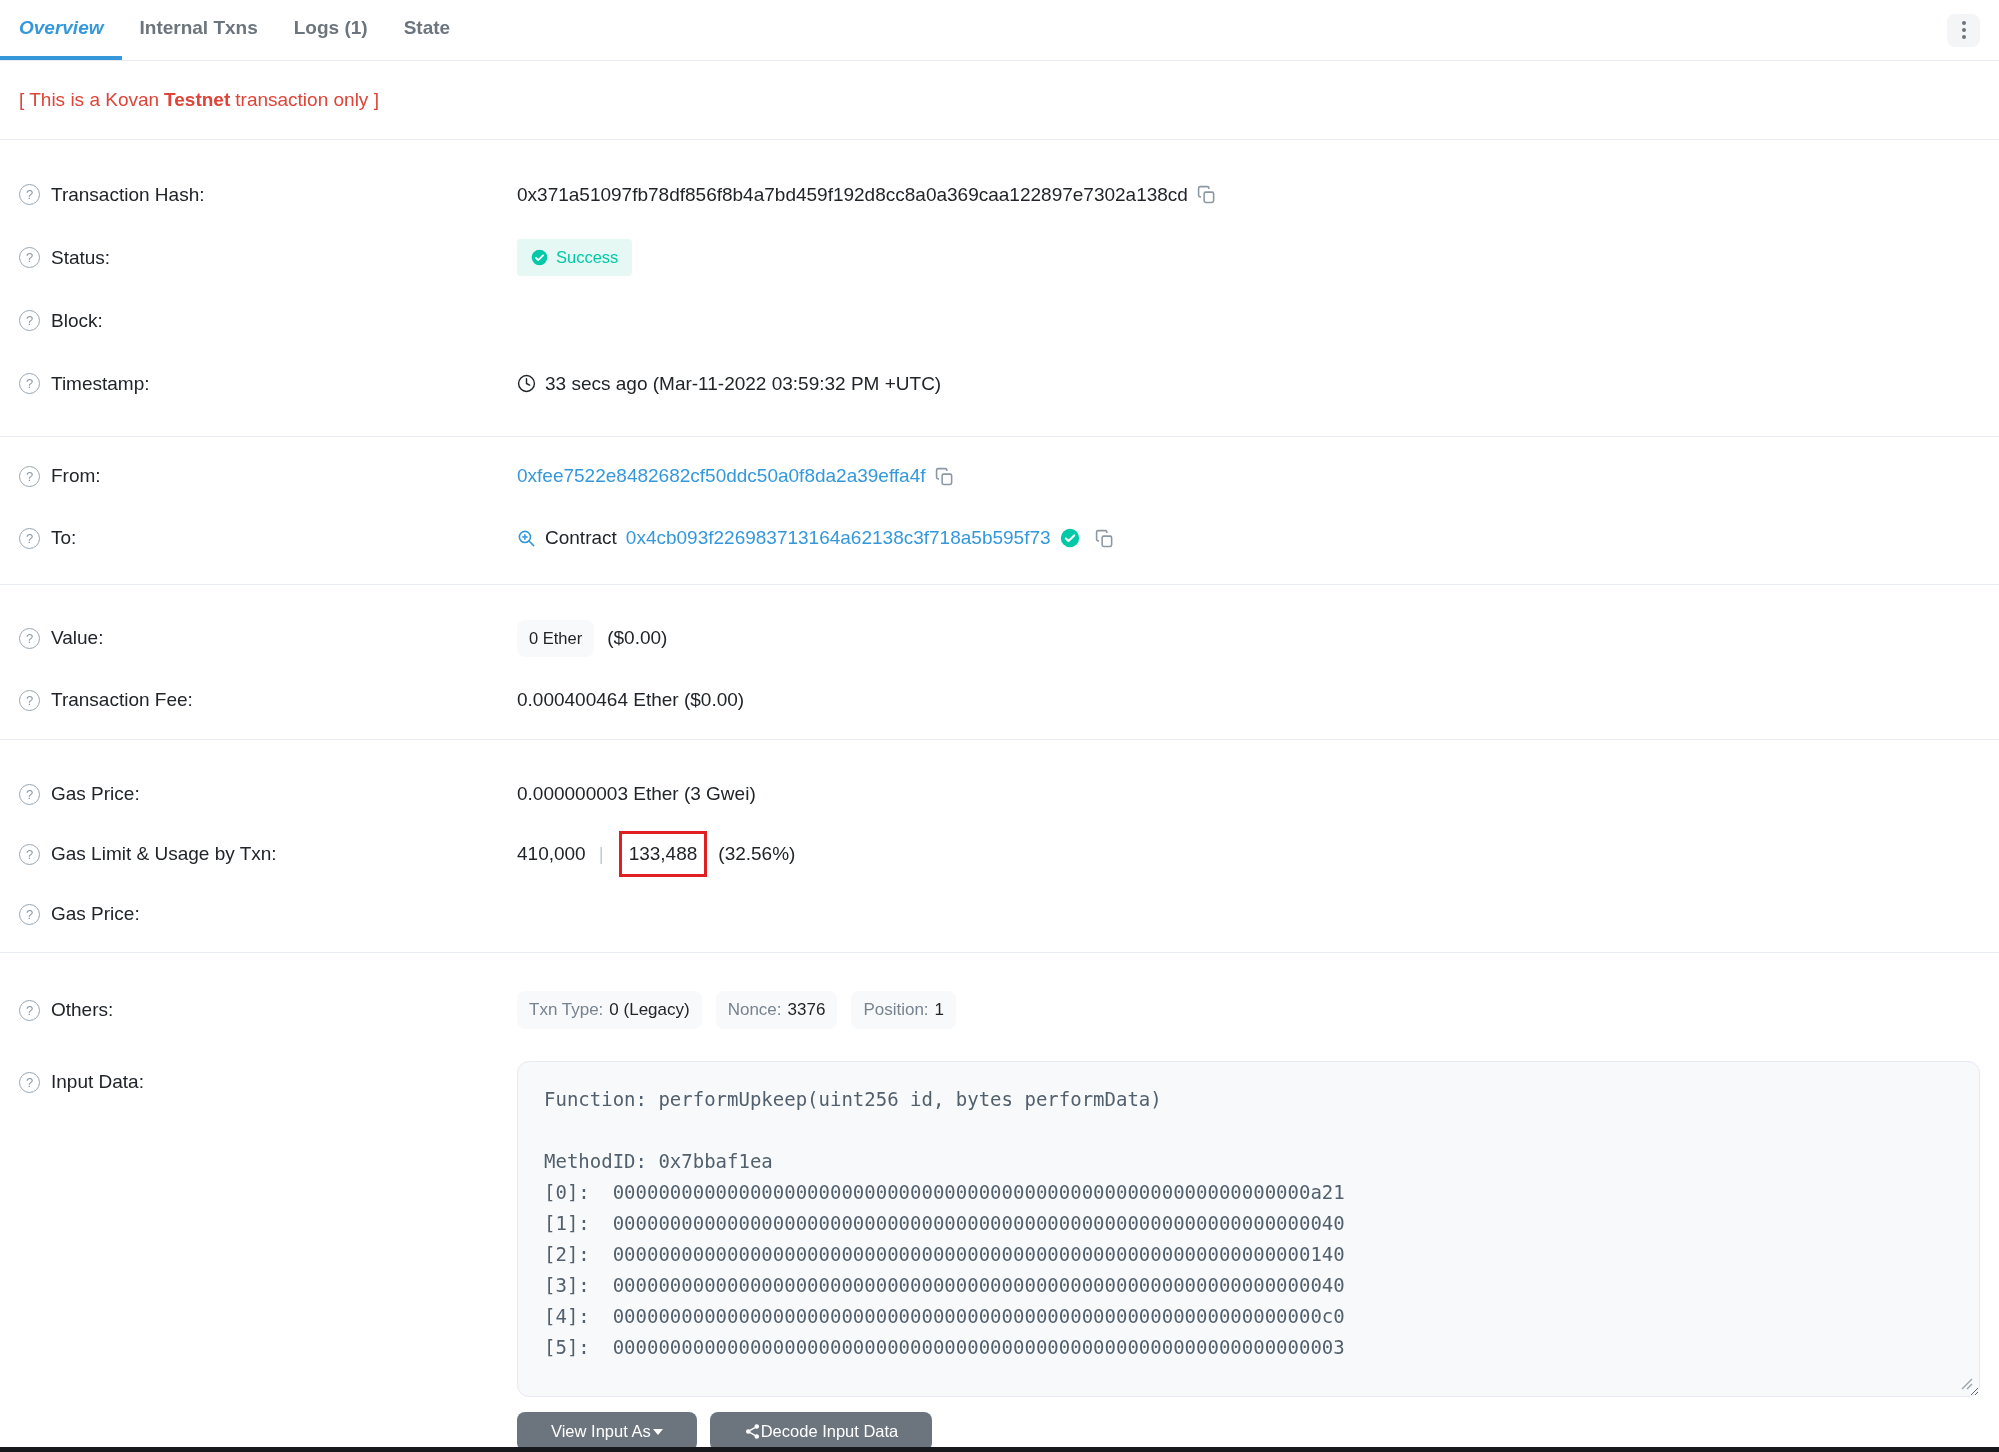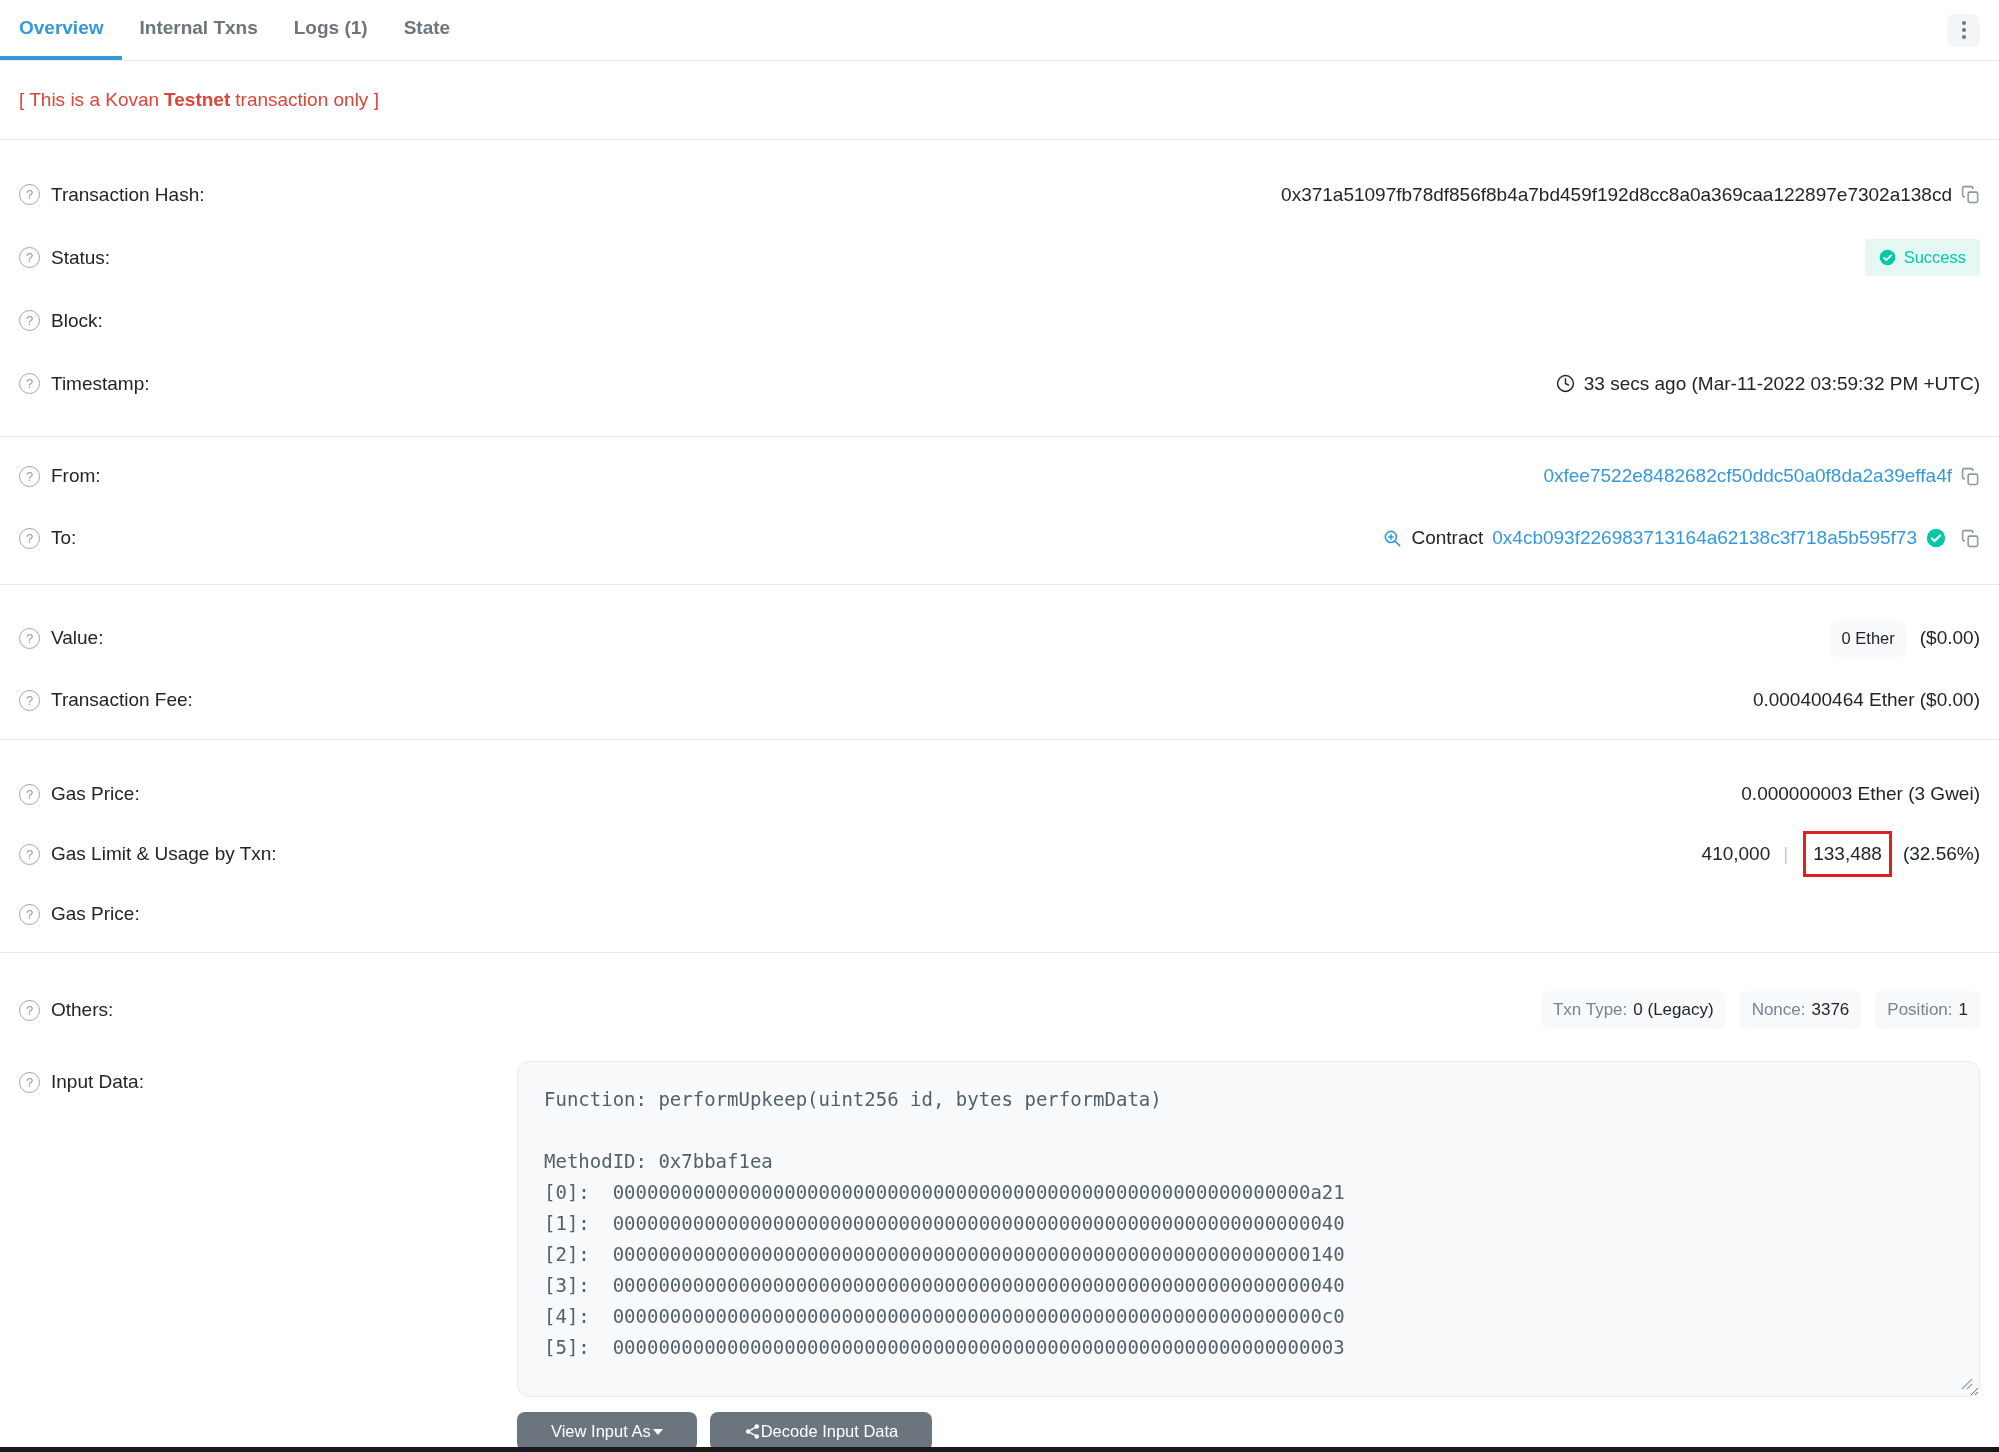--- a/index.html
+++ b/index.html
@@ -9,42 +9,42 @@
   }
   *{box-sizing:border-box;}
 
   
   .tabbar{height:61px;display:flex;align-items:stretch;justify-content:space-between;
     border-bottom:1px solid var(--divider,#e7eaf3);padding-right:19px;}
   .tabs{display:flex;}
   .tab{display:flex;align-items:center;padding:0 18px;font-size:19px;font-weight:700;
     color:#6c757d;border-bottom:4px solid transparent;cursor:pointer;}
   .tab:first-child{padding-left:19px;}
-  .tab.active{color:var(--link_blue,#3498db);border-bottom-color:var(--link_blue,#3498db);}
+  .tab.active{color:var(--link_blue,#3498db);border-bottom-color:var(--link_blue,#3498db);font-style:italic;}
   .kebab{align-self:center;width:33px;height:33px;border:none;border-radius:8px;background:#f4f5f7;
     display:flex;flex-direction:column;align-items:center;justify-content:center;gap:3px;cursor:pointer;}
   .kebab .dot{width:4px;height:4px;border-radius:50%;background:#6c757d;}
 
   
   .notice{padding:28px 19px;border-bottom:1px solid var(--divider,#e7eaf3);
     font-size:19px;color:var(--danger_red,#de4437);}
   .notice b{margin:0 5px;}
 
   
   .section{padding-left:19px;padding-right:19px;border-bottom:1px solid var(--divider,#e7eaf3);}
   .row{display:flex;align-items:center;}
   .s-a{padding-top:23px;padding-bottom:21px;} .s-a .row{height:63px;}
   .s-b{padding-top:8px;padding-bottom:15px;}  .s-b .row{height:62px;}
   .s-c{padding-top:22px;padding-bottom:8px;}  .s-c .row{height:62px;}
   .s-d{padding-top:24px;padding-bottom:8px;}  .s-d .row{height:60px;}
   .s-e{padding-top:25px;padding-bottom:30px;} .s-e .row-others{height:64px;}
 
   .row-label{width:498px;flex-shrink:0;display:flex;align-items:center;gap:11px;
     font-size:19px;color:#212529;}
-  .row-value{flex:1;min-width:0;display:flex;align-items:center;gap:9px;font-size:19px;color:#212529;justify-content:flex-end;}
+  .row-value{flex:1;min-width:0;display:flex;align-items:center;gap:9px;font-size:19px;color:#212529;}
 
   .qicon{width:21px;height:21px;border:1.5px solid #9aa6b1;border-radius:50%;flex-shrink:0;
     display:flex;align-items:center;justify-content:center;font-size:13px;color:#8c98a4;cursor:help;}
 
   a.link{color:var(--link_blue,#3498db);text-decoration:none;cursor:pointer;}
   .iconbtn{background:none;border:none;padding:0;margin:0;cursor:pointer;display:flex;align-items:center;}
 
   
   .badge-success{display:inline-flex;align-items:center;gap:8px;background:var(--success_bg,#e6f8f3);
     color:var(--success_green,#00c9a7);font-size:16.5px;padding:9px 14px;border-radius:4px;}

